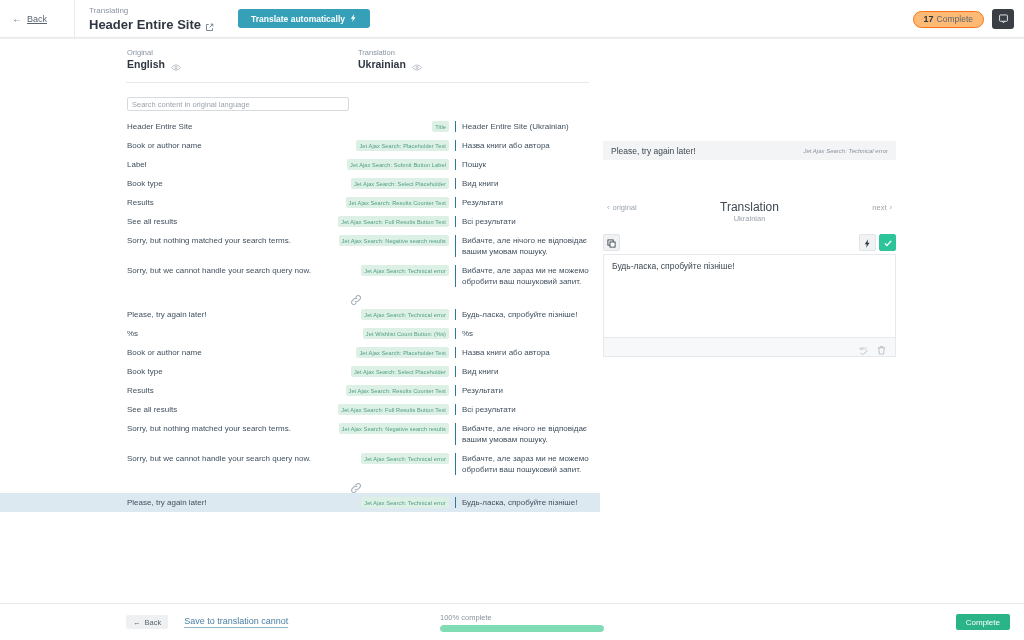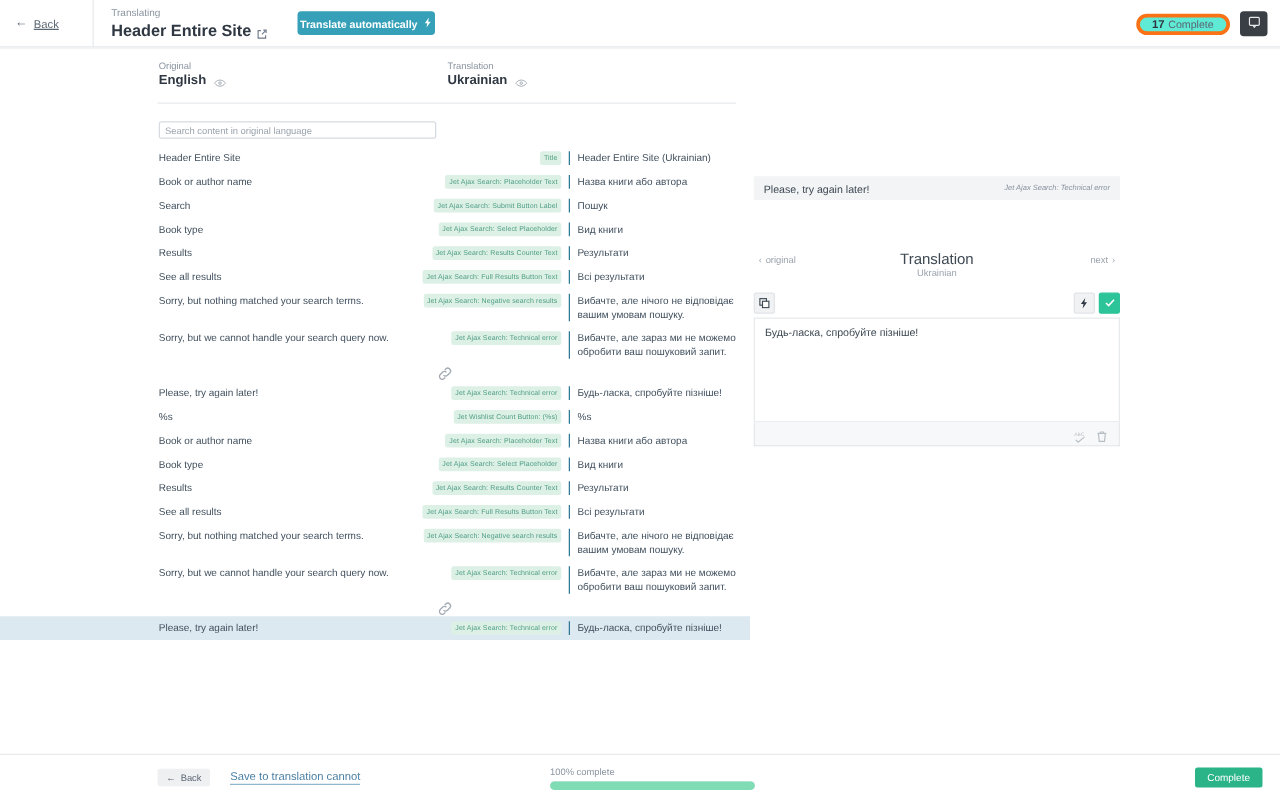--- a/index.html
+++ b/index.html
@@ -32,34 +32,34 @@
   .translating-kicker { font-size: 8px; color: #8a94a0; line-height: 12px; }
   .translating-title {
     font-size: 13px; font-weight: bold; color: #2e3742;
     line-height: 15px; display: flex; align-items: center; gap: 4px;
   }
   .ext-icon { display: inline-block; width: 9px; height: 9px; }
   .btn-auto {
     margin-left: 24px;
     background: #36a0b8; color: #ffffff;
     border: none; border-radius: 3px;
-    height: 19px; padding: 0 2px;
+    height: 19px; padding: 0 13px;
     font-size: 8.5px; font-weight: bold;
     display: flex; align-items: center; gap: 5px;
     font-family: "Liberation Sans", sans-serif;
   }
   .topbar-right {
     position: absolute; right: 10px; top: 0; height: 38px;
     display: flex; align-items: center; gap: 8px;
   }
   .segments-pill {
-    border: 3px solid #f97316; border-radius: 10px;
+    border: 1px solid #f97316; border-radius: 10px;
     height: 17px; padding: 0 10px;
-    display: flex; align-items: flex-start;
-    font-size: 8.5px; color: #5a6672; background: #5eead4;
+    display: flex; align-items: center;
+    font-size: 8.5px; color: #5a6672; background: #fdba74;
   }
   .segments-pill b { color: #2e3742; margin-right: 3px; font-size: 9px; }
   .dark-btn {
     width: 22px; height: 20px; border-radius: 3px;
     background: #3a3f45; display: flex; align-items: center; justify-content: center;
   }
 
   
   .colheads { position: absolute; top: 47px; left: 0; width: 1024px; height: 30px; }
   .colhead { position: absolute; }
@@ -294,21 +294,21 @@
         <div class="seg-src">Book or author name</div>
         <div class="seg-badge-wrap">
           <span class="badge">Jet Ajax Search: Placeholder Text</span>
         </div>
         <div class="seg-divider"></div>
         <div class="seg-tgt">Назва книги або автора</div>
       </div>
     </div>
     <div class="segrow">
       <div class="seg-left">
-        <div class="seg-src">Search</div>
+        <div class="seg-src">Label</div>
         <div class="seg-badge-wrap">
           <span class="badge">Jet Ajax Search: Submit Button Label</span>
         </div>
         <div class="seg-divider"></div>
         <div class="seg-tgt">Пошук</div>
       </div>
     </div>
     <div class="segrow">
       <div class="seg-left">
         <div class="seg-src">Book type</div>

